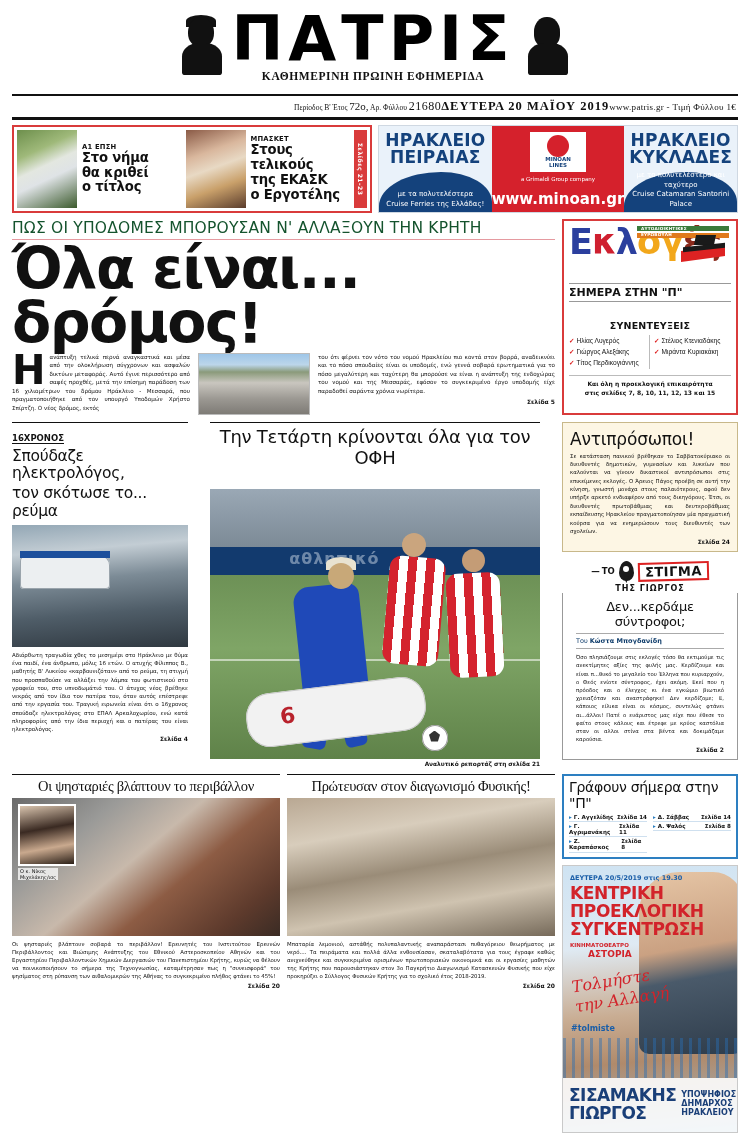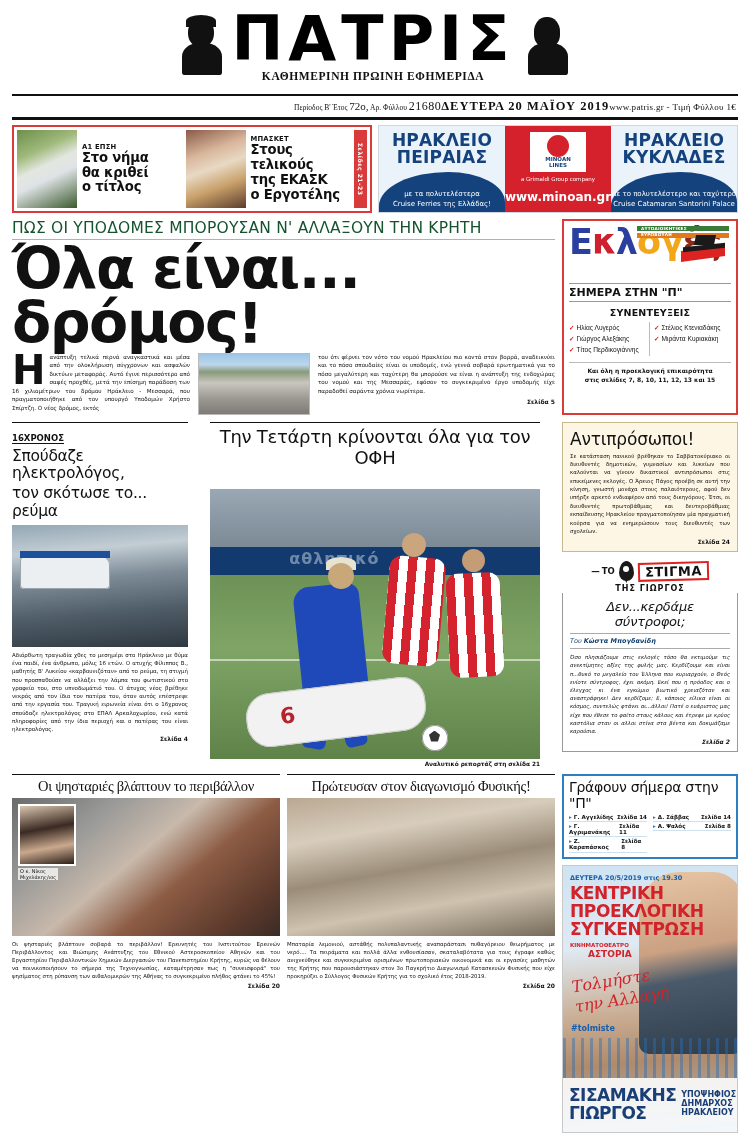--- a/index.html
+++ b/index.html
@@ -76,21 +76,21 @@
              display:flex; flex-direction:column; justify-content:flex-start; padding-top:6px;}
   .mn-big { color:#14427c; font-weight:bold; font-size:17px; line-height:1.02; letter-spacing:0.2px;}
   .mn-wave { position:absolute; bottom:0; left:0; right:0; height:40px; background:#14427c;
              border-radius:55% 45% 0 0 / 34px 30px 0 0;}
   .mn-small { position:absolute; bottom:3px; left:0; right:0; color:#fff; font-size:7px; line-height:1.35; z-index:2;}
   .mn-mid { flex:0 0 104px; background:#d5212c; display:flex; flex-direction:column; align-items:center; justify-content:flex-start; padding-top:6px;}
   .mn-logo { width:56px; height:40px; background:#fff; display:flex; flex-direction:column; align-items:center; justify-content:center; }
   .mn-logo-circ { width:22px; height:22px; border-radius:50%; background:#d5212c; }
   .mn-logo-txt { font-size:5.5px; font-weight:bold; color:#14427c; line-height:1.05; }
   .mn-grimaldi { color:#fff; font-size:5.5px; margin-top:4px;}
-  .mn-url { color:#fff; font-size:12px; font-weight:bold; margin-top:8px;}
+  .mn-url { color:#fff; font-size:15px; font-weight:bold; margin-top:8px;}
 
   
   .leadwrap { display:flex; gap:7px; margin-top:6px; }
   .leadmain { flex:1 1 auto; width: 545px;}
   .lead-kicker {
     font-size: 15.5px; letter-spacing: 0.2px; padding-bottom: 2px; border-bottom: 1.5px solid #e59aa0;
     color:#14532d;
   }
   .lead-head {
     font-size: 56px; font-weight: bold; line-height: 0.96; letter-spacing: -1.5px;
@@ -117,21 +117,21 @@
   .el-o { color:#f2a71b; } .el-g { color:#f2a71b; } .el-e2 { color:#8a2a1c; } .el-s { color:#8a2a1c; }
   .el-bars { position:absolute; right:2px; top:1px; width:92px; }
   .el-bar { height:5px; margin-bottom:1.5px; position:relative; }
   .el-bar span { position:absolute; left:4px; top:-0.5px; font-size:4.2px; color:#fff; font-weight:bold; letter-spacing:0.2px;}
   .el-bar.b1 { background:#3a7a3a; } .el-bar.b2 { background:#e07a1c; }
   .el-hat { position:absolute; right:6px; top:10px; width:42px; height:26px; }
   .el-hat-top { position:absolute; left:12px; top:0; width:20px; height:10px; background:#1a1a1a; transform:skewX(-12deg);}
   .el-hat-brim { position:absolute; left:0; top:10px; width:42px; height:5px; background:#1a1a1a; transform:skewY(-6deg);}
   .el-hat-red { position:absolute; left:-2px; top:13px; width:44px; height:11px; background:#d22; transform:skewY(-8deg); }
   .el-today { border-top:1px solid #999; border-bottom:1px solid #999; font-size:11px; font-weight:bold; padding:2px 0; margin-top:2px;}
-  .el-sub { text-align:center; font-size:9.5px; font-weight:bold; margin-top:5px; letter-spacing:0.2px;}
+  .el-sub { text-align:center; font-size:9.5px; font-weight:bold; margin-top:18px; letter-spacing:0.2px;}
   .el-cols { display:flex; margin-top:4px; }
   .el-c { flex:1; }
   .el-c.first { border-right:1px solid #bbb; padding-right:3px;}
   .el-c.second { padding-left:4px;}
   .el-name { font-size:6.6px; padding:1.6px 0; font-family:"Liberation Sans", sans-serif;}
   .el-check { color:#d22; font-weight:bold; margin-right:2px;}
   .el-foot { text-align:center; font-size:6px; font-weight:bold; line-height:1.5; margin-top:6px; border-top:1px solid #bbb; padding-top:3px;}
 
   
   .midwrap { display:flex; gap:22px; margin-top:7px; }
@@ -183,21 +183,21 @@
 
   .stigma-wrap { margin-top:7px; }
   .st-top { display:flex; align-items:center; justify-content:center; gap:4px; position:relative; height:24px;}
   .st-to { font-size:8.5px; font-weight:bold; }
   .st-to::before { content:"—"; margin-right:2px;}
   .st-pin { width:15px; height:20px; background:#1a1a1a; border-radius:50% 50% 50% 50% / 60% 60% 40% 40%; position:relative;}
   .st-pin::after{content:"";position:absolute;left:4.5px;top:5px;width:6px;height:6px;background:#fff;border-radius:50%;}
   .st-pin::before{content:"";position:absolute;left:5px;top:15px;width:5px;height:7px;background:#1a1a1a;clip-path:polygon(50% 100%,0 0,100% 0);}
   .st-word { border:2px solid #d22; color:#111; font-weight:bold; font-size:13px; padding:0 5px; letter-spacing:0.5px; transform:rotate(-1.5deg);}
   .st-day { text-align:center; font-size:8px; font-weight:bold; letter-spacing:1px; margin-top:1px;}
-  .st-box { border:1px solid #999; border-top:none; padding:6px 7px;font-style:italic; }
+  .st-box { border:1px solid #999; border-top:none; padding:6px 13px; }
   .st-title { font-size:13px; text-align:center; padding-bottom:4px; border-bottom:1px solid #aaa; letter-spacing:-0.2px;}
   .st-by { font-size:6.5px; padding:3px 0; border-bottom:1px solid #aaa; color:#13406e;}
   .st-by b { color:#13406e; }
   .st-body { font-size:5.3px; line-height:1.55; text-align:justify; margin-top:4px;}
 
   
   .botwrap { display:flex; gap:7px; margin-top:7px; }
   .bl { flex:0 0 268px; }
   .bc { flex:0 0 268px; }
   .br { flex:1; }

